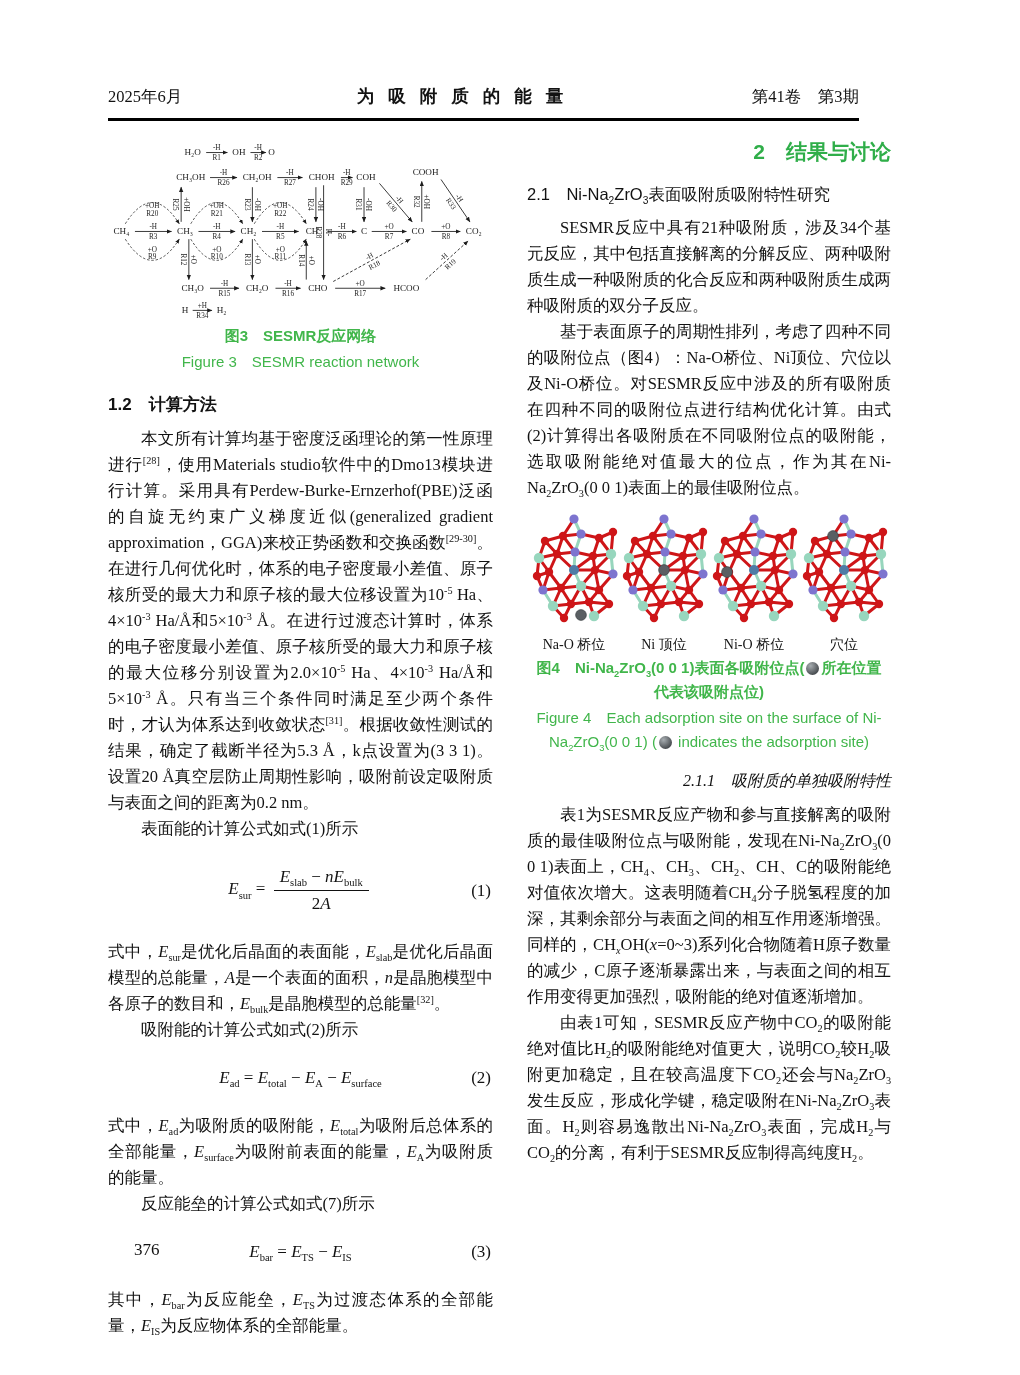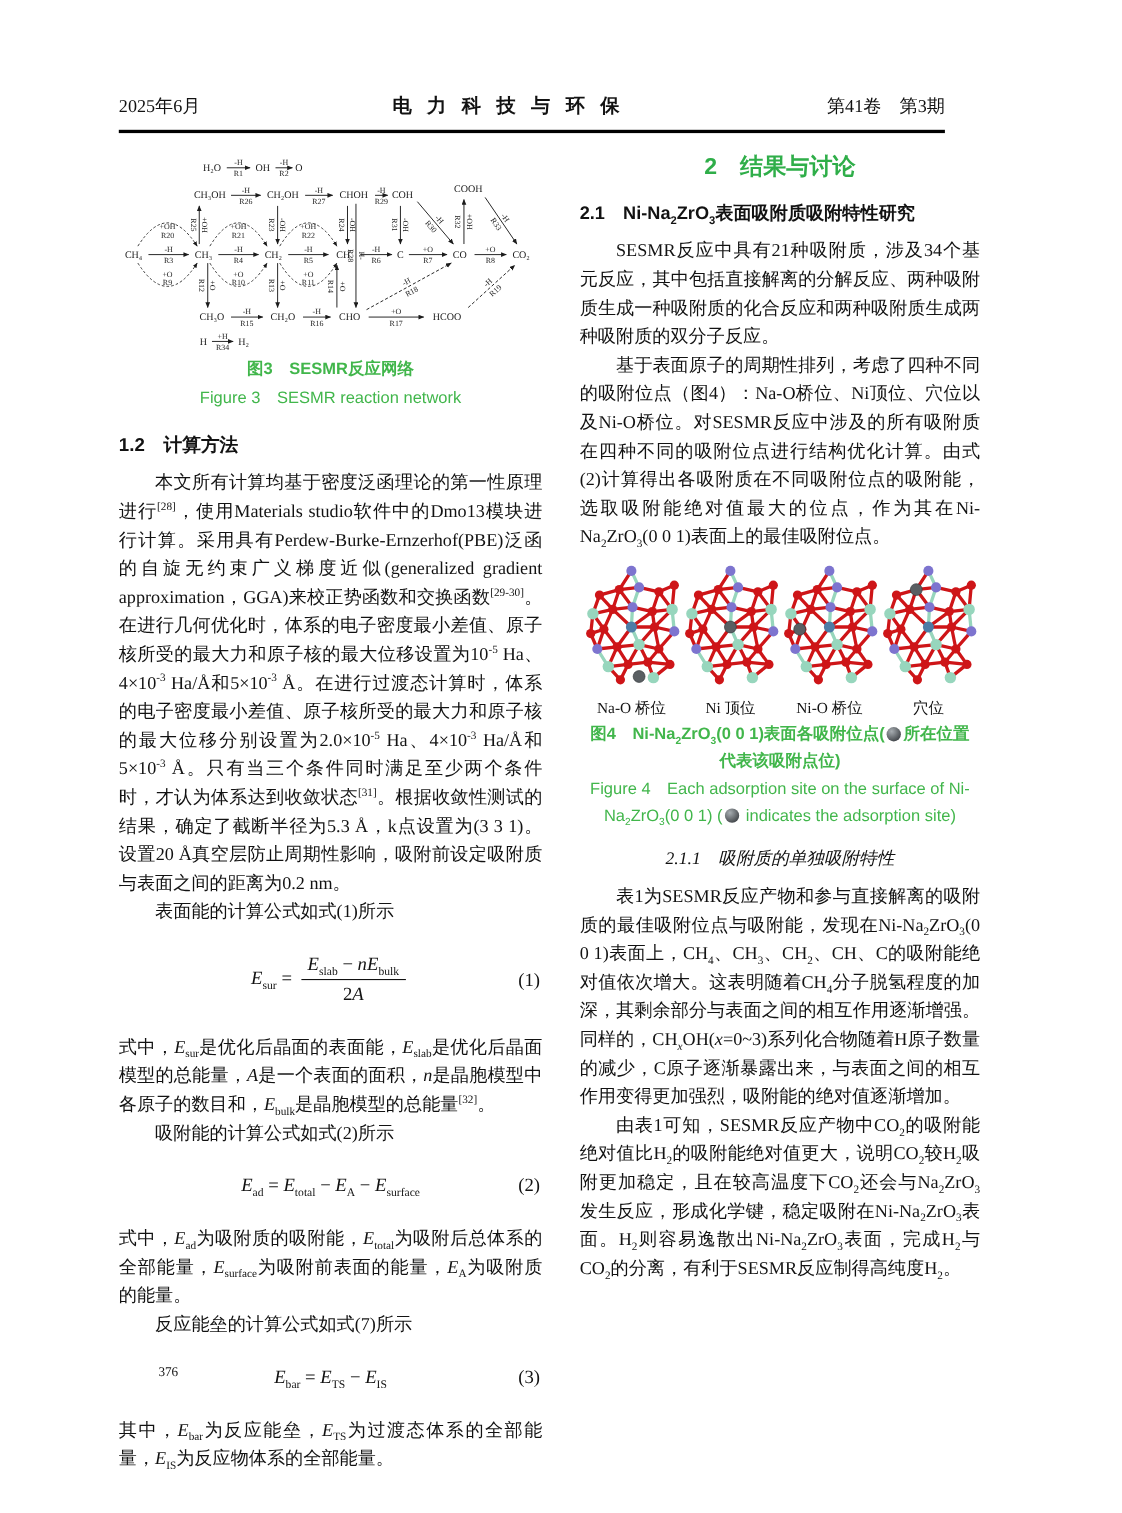--- a/index.html
+++ b/index.html
@@ -6,47 +6,47 @@
   body{width:1020px;height:1375px;font-family:"Liberation Serif","DejaVu Serif",serif;color:#121212;}
   .page{position:relative;width:901px;height:1375px;box-sizing:border-box;padding:84px 42px 0 108px;overflow:hidden;}
   .hdr{display:flex;justify-content:space-between;align-items:baseline;font-size:16.5px;}
   .hdr .journal{letter-spacing:14px;font-size:17.5px;font-weight:600;}
   .rule{border:none;border-top:3px solid #000;margin:10px 0 0;}
   .cols{display:flex;gap:34px;margin-top:16px;}
   .col{width:385px;font-size:16.5px;line-height:26px;text-align:justify;}
   p{margin:0;}
   .indent{text-indent:2em;}
   .h12{font-family:"Liberation Sans","DejaVu Sans",sans-serif;font-size:17px;font-weight:700;margin:18px 0 8px;text-align:left;}
-  .h2green{font-family:"Liberation Sans","DejaVu Sans",sans-serif;color:var(--green,#2fae49);font-size:21px;font-weight:700;margin:2px 0 16px;text-align:center;}
-  .h21{font-family:"Liberation Sans","DejaVu Sans",sans-serif;font-size:16.5px;font-weight:700;margin:2px 0 8px;text-align:left;}
-  .h211{font-size:16px;font-style:italic;margin:14px 0 8px;text-align:center;}
+  .h2green{font-family:"Liberation Sans","DejaVu Sans",sans-serif;color:var(--green,#2fae49);font-size:21px;font-weight:700;margin:2px 0 16px;text-align:right;}
+  .h21{font-family:"Liberation Sans","DejaVu Sans",sans-serif;font-size:16.5px;font-weight:400;margin:2px 0 8px;text-align:left;}
+  .h211{font-size:16px;font-style:italic;margin:14px 0 8px;text-align:right;}
   .figwrap{margin:2px 0 4px;}
   .netsvg{display:block;margin:0 auto;}
   .figcap{color:var(--capgreen,#41b64b);text-align:center;font-size:15px;line-height:24px;font-family:"Liberation Sans","DejaVu Sans",sans-serif;margin:2px 8px 0;}
   .figcap.zh{font-weight:600;}
   .eq{display:flex;align-items:center;justify-content:center;position:relative;margin:24px 0;font-size:17px;line-height:22px;text-align:center;}
   .eq .num{position:absolute;right:2px;top:50%;transform:translateY(-50%);}
   .frac{display:inline-block;vertical-align:middle;text-align:center;margin:0 4px;}
   .frac .fn{display:block;border-bottom:1.3px solid #111;padding:0 6px 2px;}
   .frac .fd{display:block;padding-top:2px;text-align:center;}
   sub,sup{font-size:0.62em;line-height:0;}
   .dot{display:inline-block;width:13px;height:13px;border-radius:50%;background:radial-gradient(circle at 35% 30%,#a7adb1,#45494d 75%);vertical-align:-2px;margin:0 2px;}
   .panels{display:flex;margin:10px 2px 2px;}
   .panel{text-align:center;}
   .panel .plabel{font-size:14px;line-height:18px;margin-top:2px;}
-  .pageno{position:absolute;left:144px;top:1240px;font-size:12px;}
+  .pageno{position:absolute;left:134px;top:1240px;font-size:17px;}
 </style>
 </head>
 <body>
 
 <div class="page">
 
   <div class="hdr">
     <span>2025年6月</span>
-    <span class="journal">电力科技与环保</span>
+    <span class="journal">为吸附质的能量</span>
     <span>第41卷　第3期</span>
   </div>
   <hr class="rule">
 
   <div class="cols">
 
     <div class="col">
       <div class="figwrap">
         <svg class="netsvg" viewBox="0 0 400 190" width="385" height="183">
             <defs>

